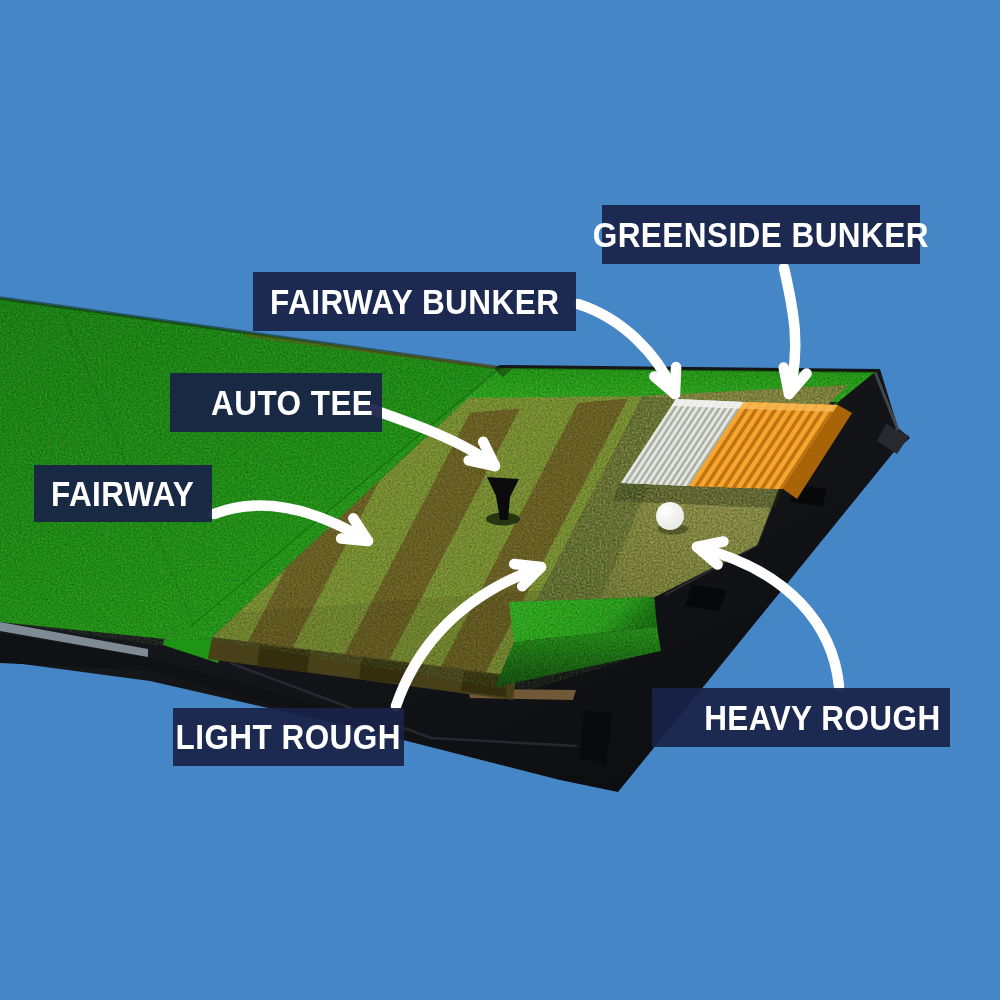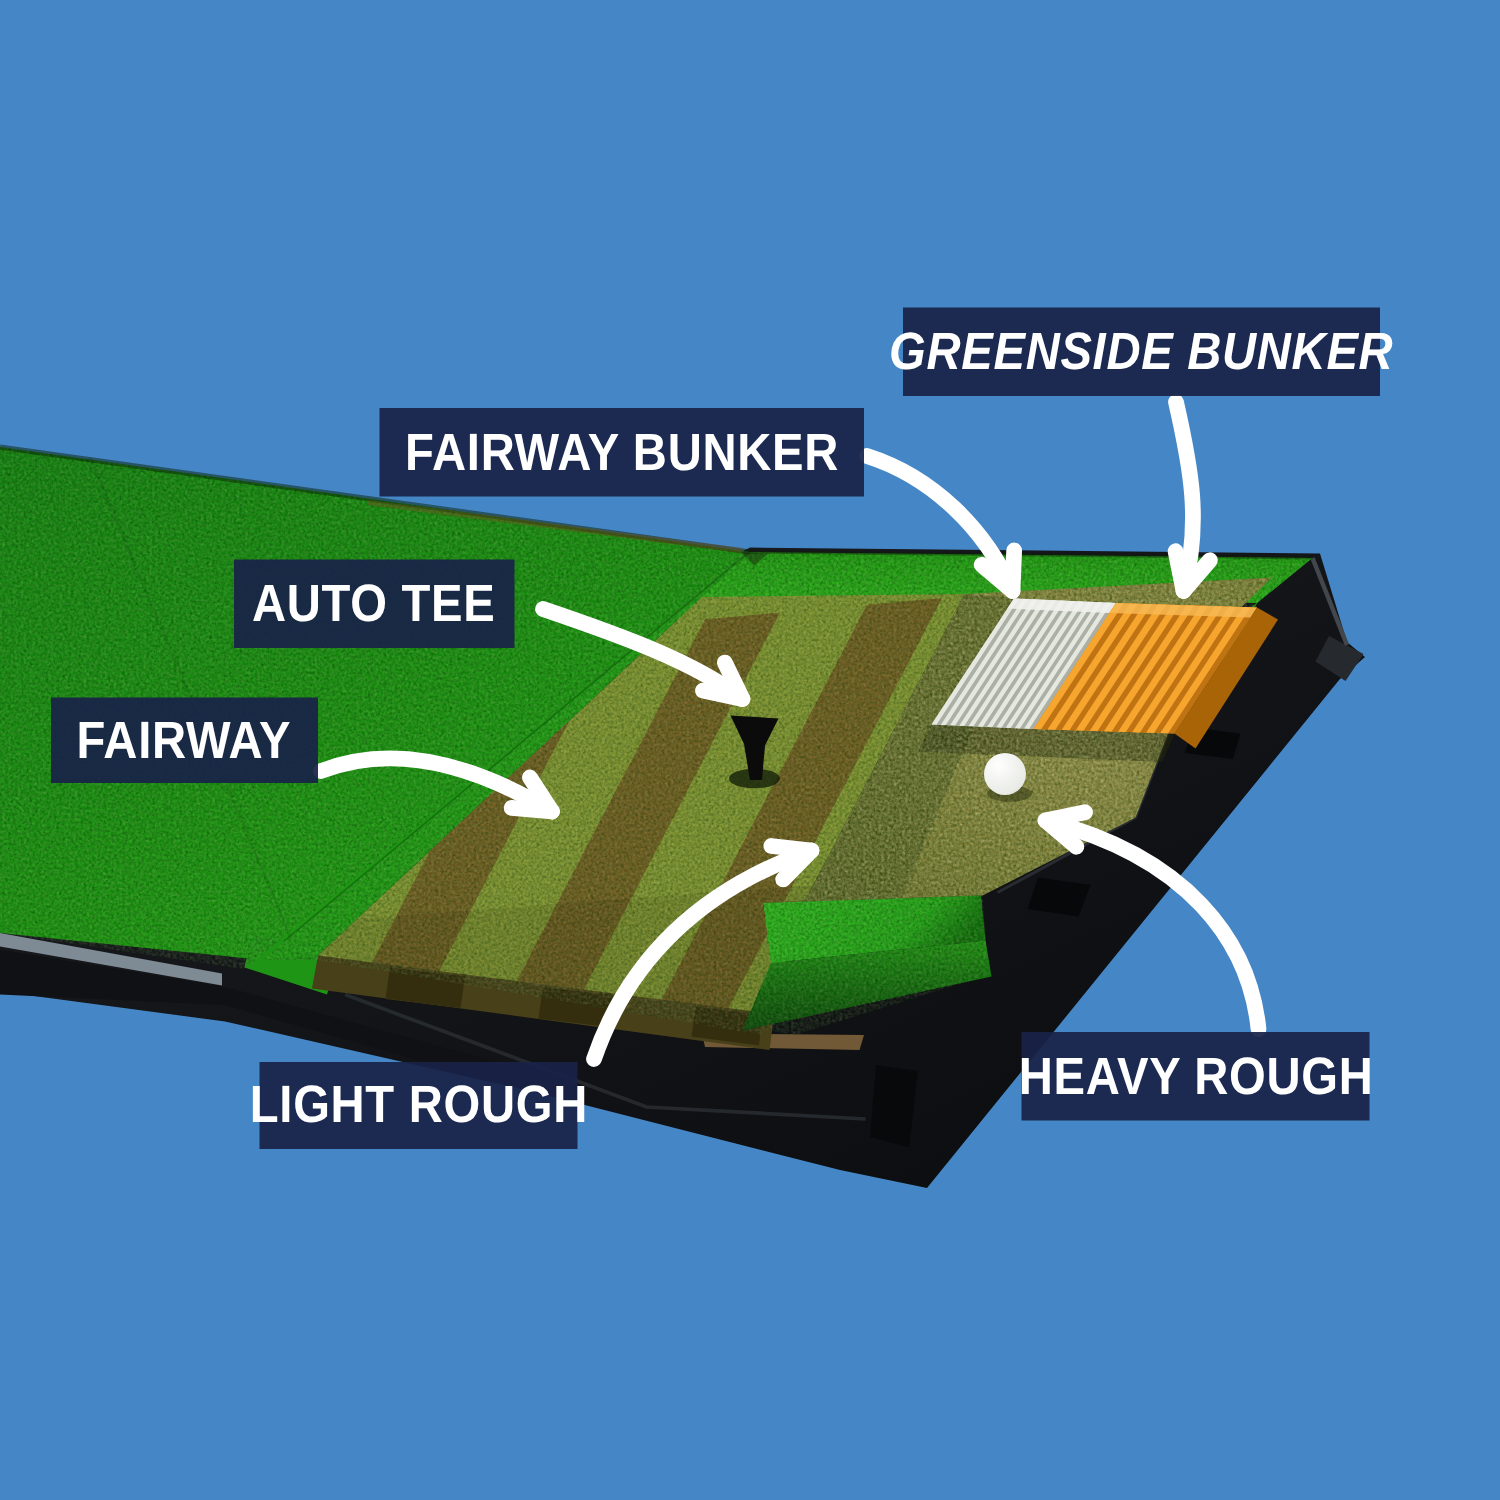--- a/index.html
+++ b/index.html
@@ -250,14 +250,14 @@
 </div>
     <div class="label lb-light-rough">
   <span class="label-text">LIGHT ROUGH</span>
 </div>
     <div class="label lb-heavy-rough">
   <span class="label-text">HEAVY ROUGH</span>
 </div>
 </div>
 
 <style>
-.lb-greenside-bunker{left:602px;top:205px;width:318px;height:59px;font-style:italic;} .lb-fairway-bunker{left:253px;top:272px;width:323px;height:59px;} .lb-auto-tee{left:156px;top:373px;width:187px;height:59px;} .lb-fairway{left:34px;top:465px;width:178px;height:57px;} .lb-light-rough{left:173px;top:708px;width:212px;height:58px;} .lb-heavy-rough{left:681px;top:688px;width:232px;height:59px;}
+.lb-greenside-bunker{left:602px;top:205px;width:318px;height:59px;} .lb-fairway-bunker{left:253px;top:272px;width:323px;height:59px;} .lb-auto-tee{left:170px;top:373px;width:212px;height:59px;justify-content:flex-end;} .lb-fairway{left:34px;top:465px;width:178px;height:57px;} .lb-light-rough{left:173px;top:708px;width:231px;height:58px;} .lb-heavy-rough{left:652px;top:688px;width:256px;height:59px;padding-left:42px;}
 </style>
 
 </body></html>

